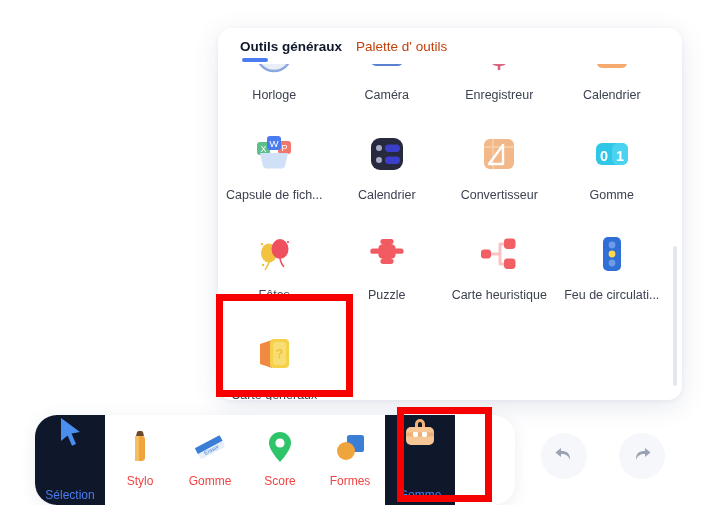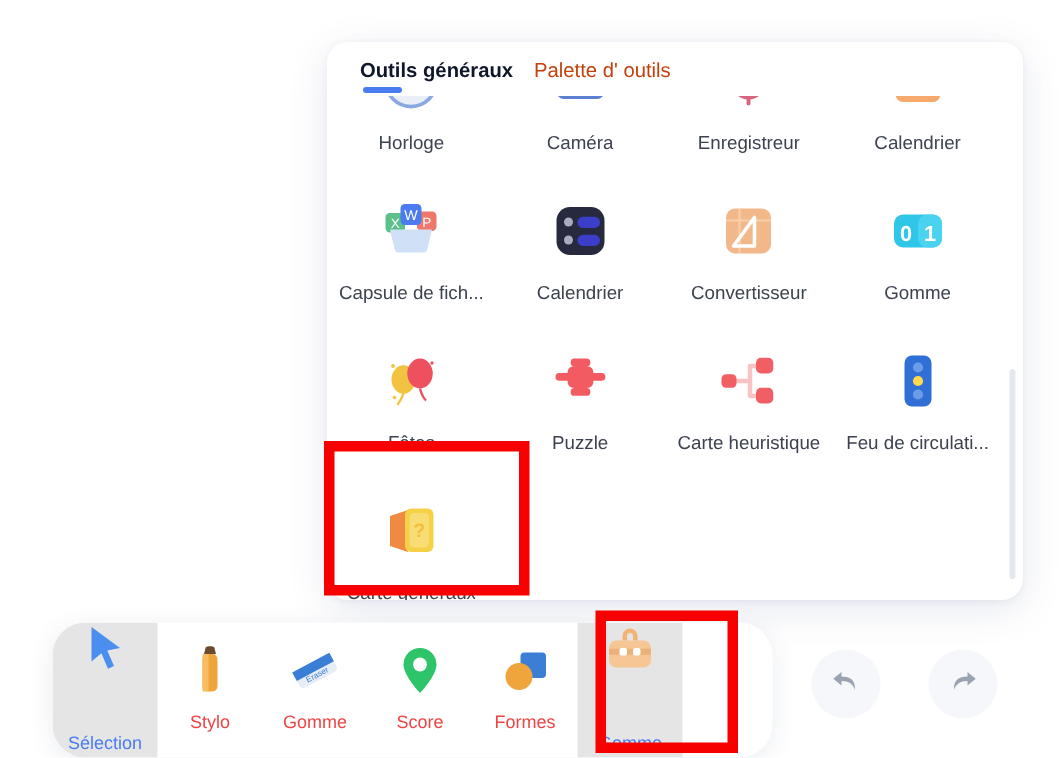--- a/index.html
+++ b/index.html
@@ -101,21 +101,21 @@
     align-items:flex-start;
     overflow:hidden;
   }
   .tbtn{
     width:70px; height:90px;
     display:flex; flex-direction:column;
     align-items:center; justify-content:center;
     cursor:pointer;
     padding-bottom:6px;
   }
-  .tbtn.sel{ background:#e5e5e5;gap:28px; }
+  .tbtn.sel{ background:#0f172a;gap:28px; }
   .tbtn .ic{ width:40px; height:40px; position:relative; }
   .tbtn .lbl{ margin-top:7px; font-size:12px; color:#ef4444; white-space:nowrap; }
   .tbtn.sel .lbl{ color:#4a7cf0; }
 
   .circbtn{
     position:absolute;
     width:46px; height:46px;
     border-radius:50%;
     background:#f6f7fa;
     display:flex; align-items:center; justify-content:center;

